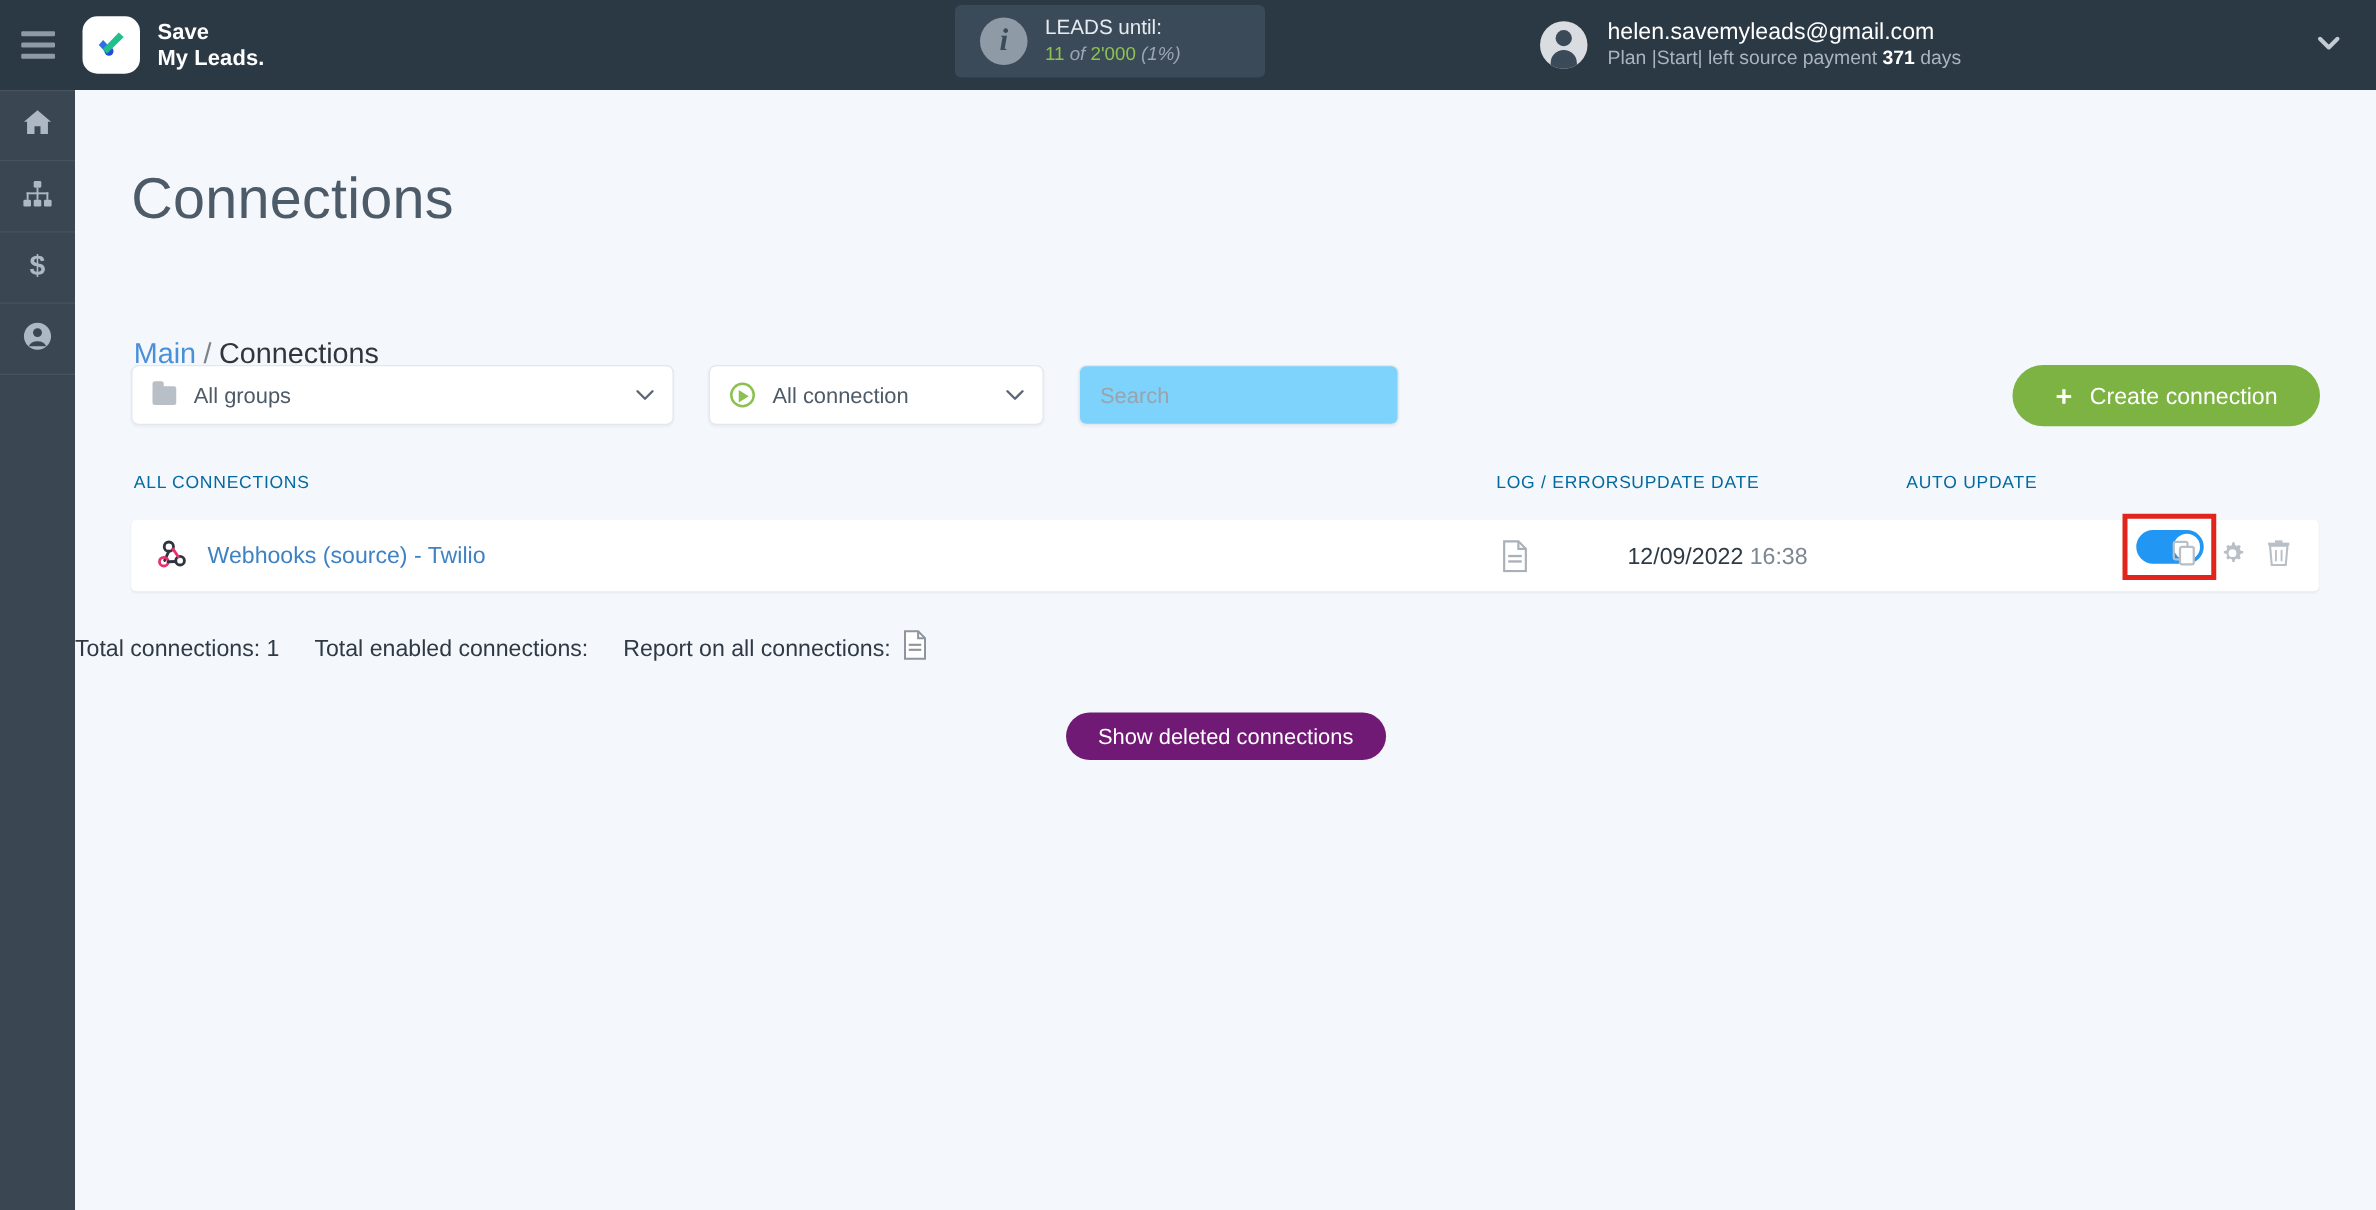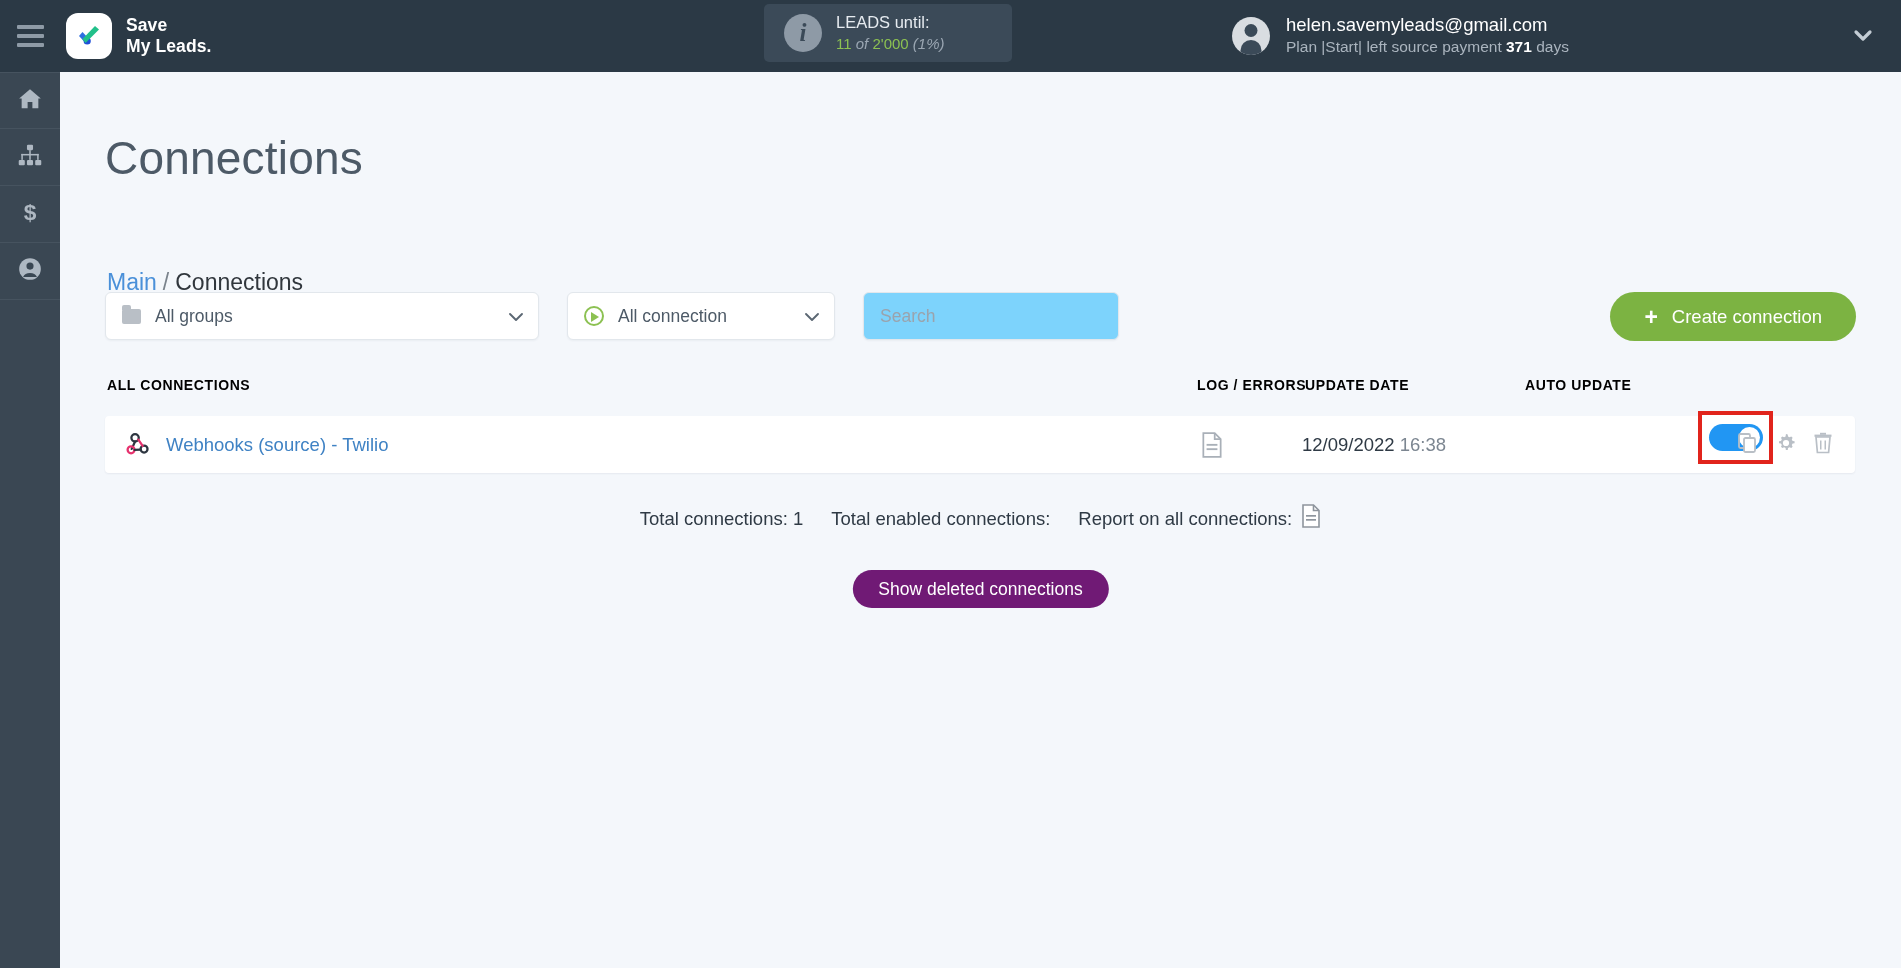--- a/index.html
+++ b/index.html
@@ -170,21 +170,21 @@
     color: #ffffff; font-size: 18.5px; padding: 0 34px;
     display: flex; align-items: center; gap: 14px; cursor: pointer;
     font-family: "Liberation Sans", sans-serif;
   }
   .create-btn .plus { font-size: 23px; line-height: 18px; font-weight: bold; }
 
   
   .table-head {
     position: absolute; left: 45px; top: 305px; width: 1750px;
     height: 28px; font-size: 14px; letter-spacing: .6px;
-    color: #000000; font-weight: bold;
+    color: #0369a1; font-weight: normal;
   }
   .th { position: absolute; top: 0; white-space: nowrap; }
   .th-all { left: 2px; }
   .th-log { left: 1092px; }
   .th-date { left: 1200px; }
   .th-auto { left: 1420px; }
 
   .row {
     position: absolute; left: 45px; top: 344px;
     width: 1750px; height: 57px; background: #ffffff;
@@ -219,21 +219,21 @@
     width: 21px; height: 21px; border-radius: 50%; background: #ffffff;
   }
   .row-actions {
     position: absolute; right: 22px; top: 50%; transform: translateY(-50%);
     display: flex; align-items: center; gap: 16px;
   }
   .row-actions .act { cursor: pointer; }
 
   .totals {
     position: absolute; left: 0; top: 432px; width: 1841px;
-    display: flex; align-items: center; justify-content: center; gap: 28px;
+    display: flex; align-items: center; gap: 28px;
     font-size: 18.5px; color: #2f3a45;
   }
   .totals .rep { display: flex; align-items: center; gap: 9px; }
 
   .show-deleted {
     position: absolute; left: 50%; transform: translateX(-50%); top: 498px;
     height: 38px; background: #701a75; border: 0; border-radius: 19px;
     color: #ffffff; font-size: 17.5px; padding: 0 26px; cursor: pointer;
     font-family: "Liberation Sans", sans-serif;
   }

